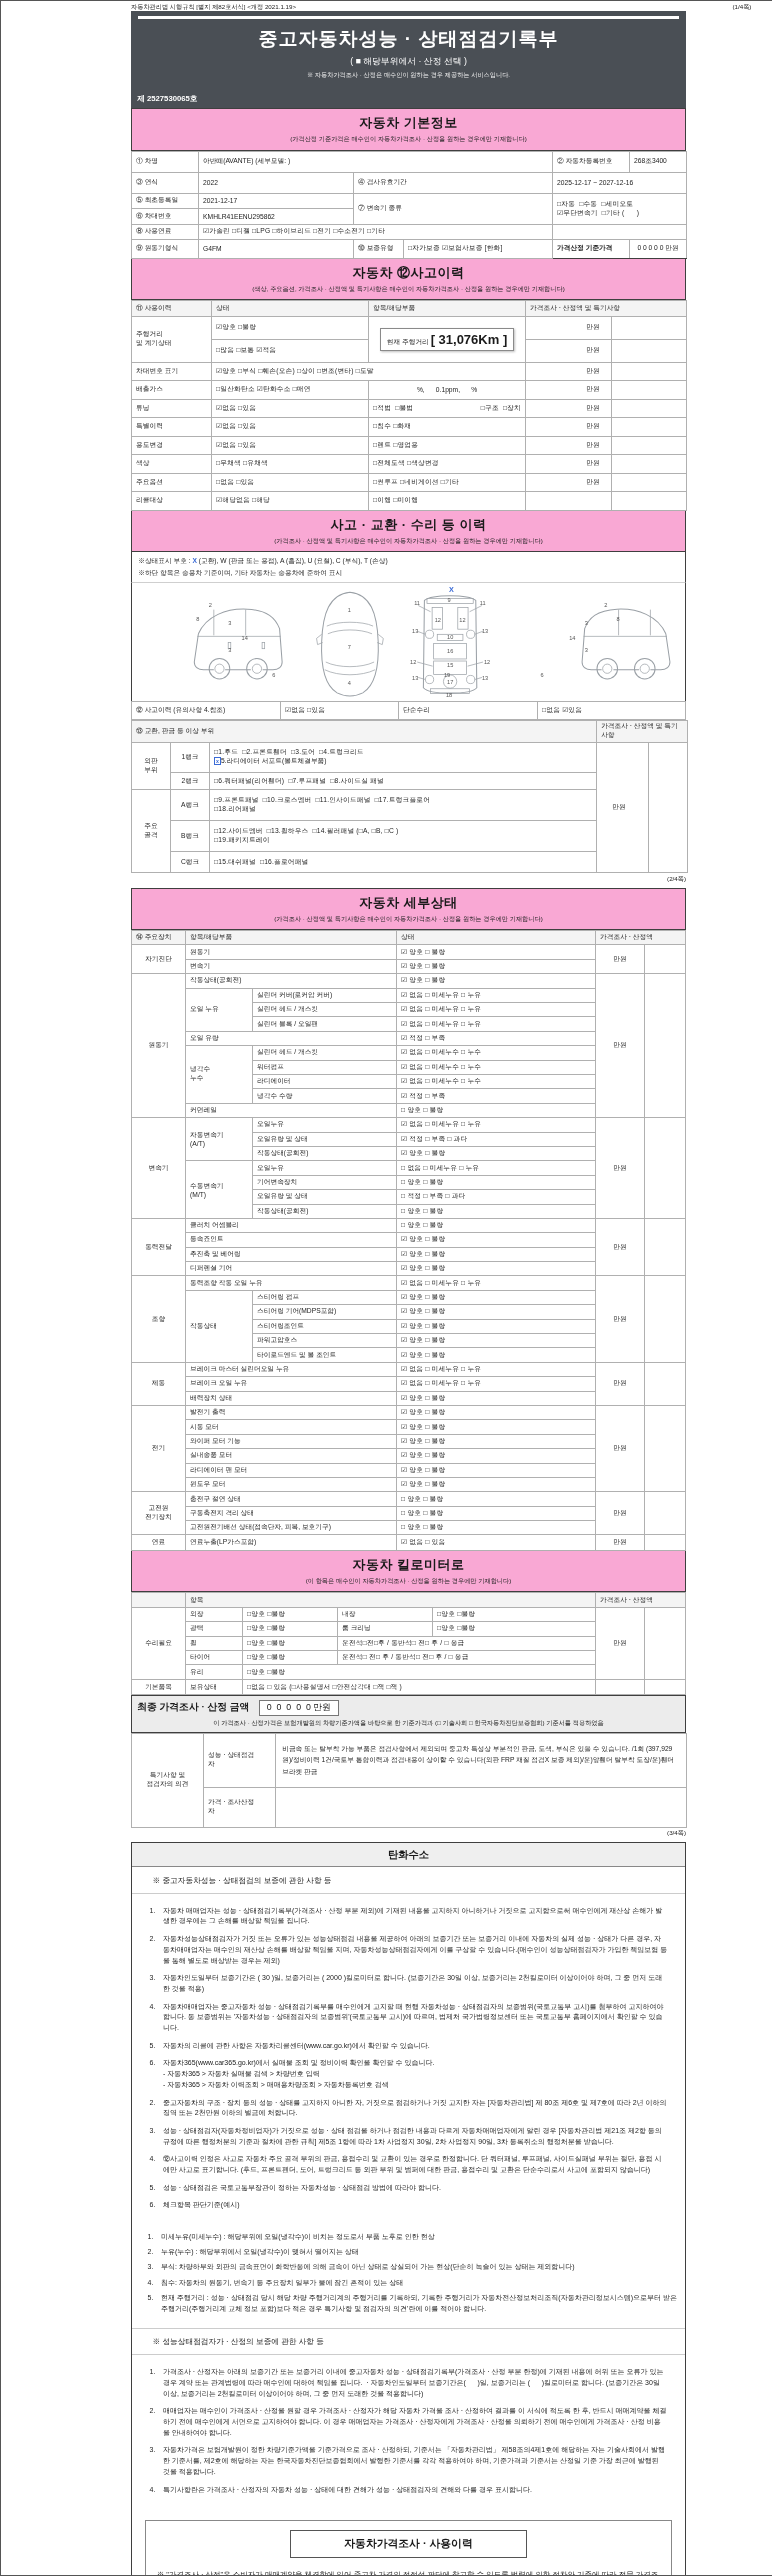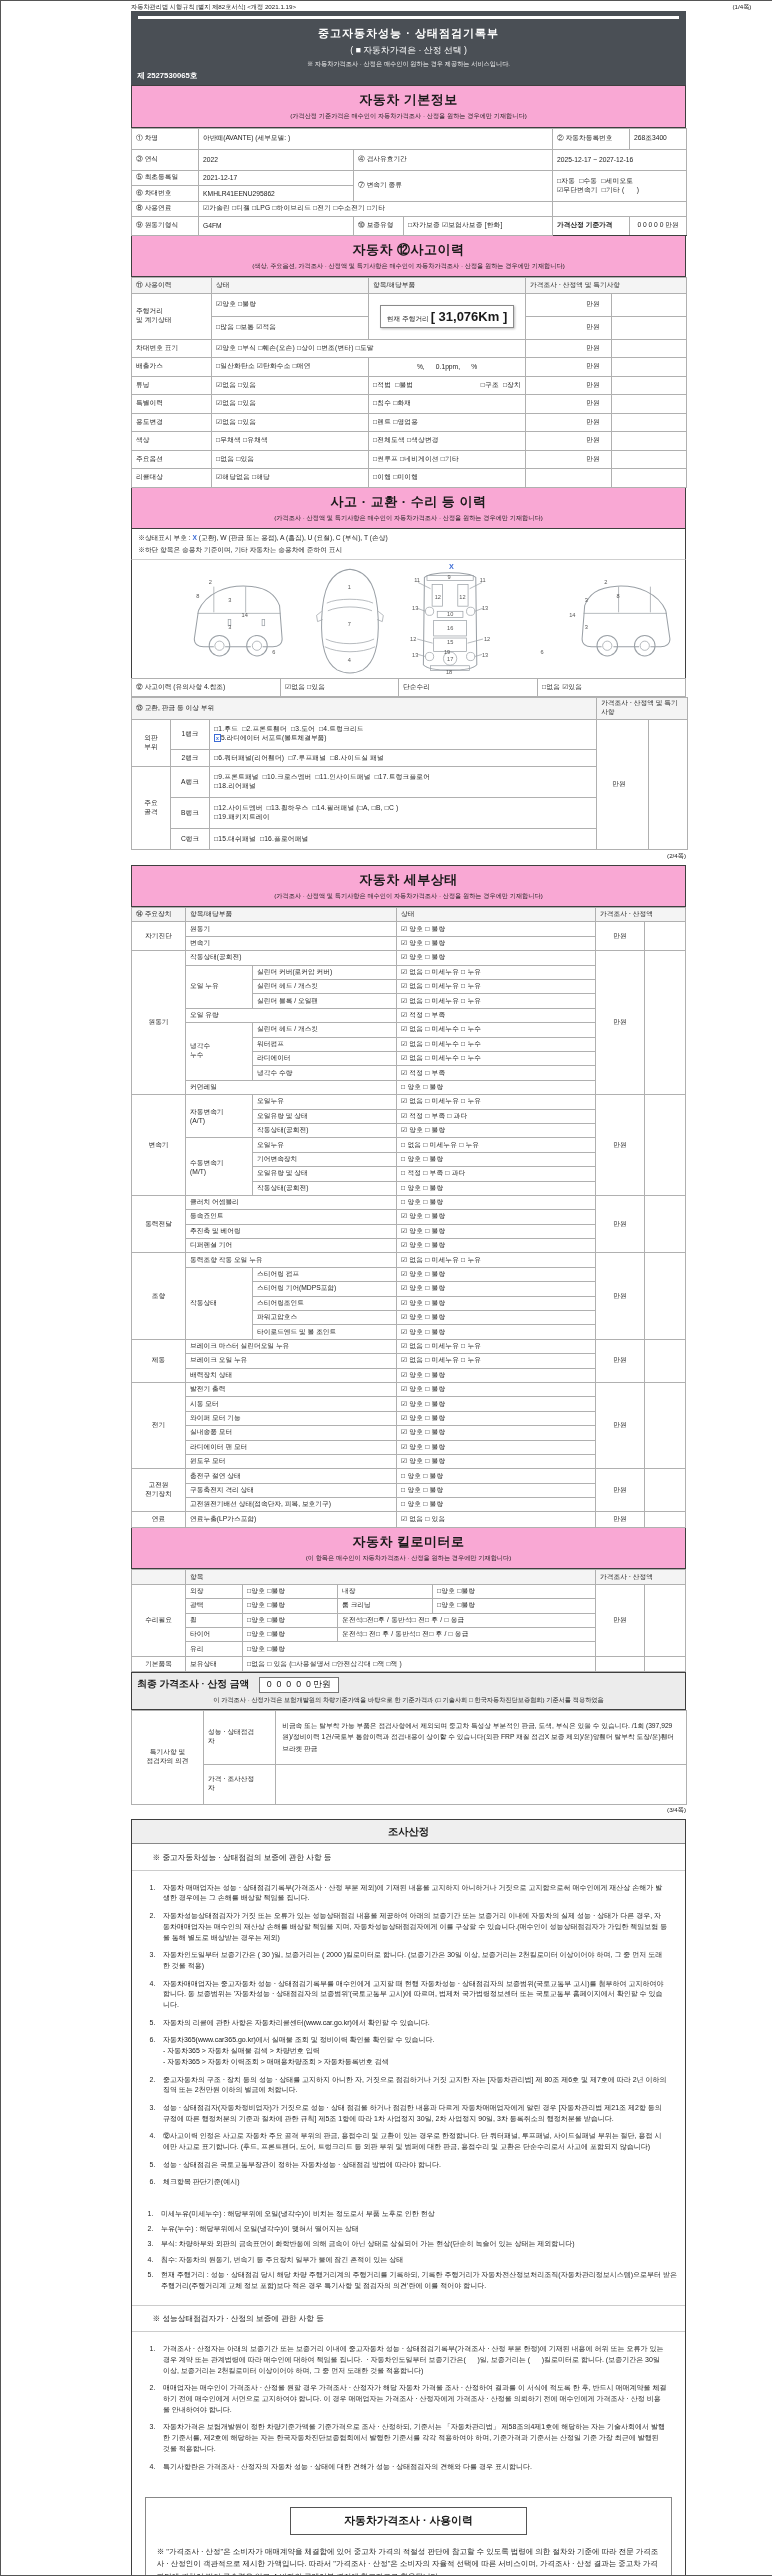--- a/index.html
+++ b/index.html
@@ -8,24 +8,24 @@
   .topnote { position:absolute; top:2.1px; left:130px; font-size:6.2px; color:#222; }
   .pmark { position:absolute; font-size:6.2px; color:#222; }
   .doc { position:absolute; left:130px; top:10.3px; width:555px; }
   .t { white-space:pre-wrap; }
   .ctr { text-align:center; }
   .rt { text-align:right; }
 
   
   .band { background:#4a4f55; color:#fff; padding:5.2px 6.2px 4.1px 6.2px; }
   .band .stripe { height:2.1px; background:#fff; margin:0 1px 7.2px 1px; }
-  .band h1 { text-align:center; font-size:11px; letter-spacing:1px; font-weight:bold; }
+  .band h1 { text-align:center; font-size:19px; letter-spacing:1px; font-weight:bold; }
   .band .sub { text-align:center; font-size:8.8px; margin-top:4.1px; }
   .band .note { text-align:center; font-size:6.2px; margin-top:3.1px; color:#f0f0f0; }
-  .band .docno { font-size:7.7px; font-weight:bold; margin-top:2px; }
+  .band .docno { font-size:7.7px; font-weight:bold; margin-top:14px; }
 
   
   .sechead { background:#f9a8d4; border:1px solid #3f3f3f; border-bottom:0.5px solid #3f3f3f; text-align:center; padding:5.2px 4.1px; }
   .sechead .h { font-size:13px; font-weight:bold; letter-spacing:0.5px; }
   .sechead .s { font-size:6.2px; margin-top:3.1px; color:#222; }
 
   table { border-collapse:collapse; width:555px; table-layout:fixed; }
   td, th { border:0.5px solid #b0b0b0; font-size:6.7px; padding:1.5px 4.1px; vertical-align:middle; font-weight:normal; text-align:left; }
   .outer { border:1px solid #3f3f3f; }
   .lab { background:#fff; }
@@ -69,21 +69,21 @@
 
 <div class="page">
   <div class="topnote t">자동차관리법 시행규칙 [별지 제82호서식] &lt;개정 2021.1.19&gt;</div>
   <div class="pmark" style="top:2.1px; right:20.6px;">(1/4쪽)</div>
 
   <div class="doc">
 
     <div class="band">
       <div class="stripe"></div>
       <h1>중고자동차성능 · 상태점검기록부</h1>
-      <div class="sub t">( ■ 자동차가격은 · 산정 선택 )</div>
+      <div class="sub t">( ■ 해당부위에서 · 산정 선택 )</div>
       <div class="note t">※ 자동차가격조사 · 산정은 매수인이 원하는 경우 제공하는 서비스입니다.</div>
       <div class="docno">제 2527530065호</div>
     </div>
 
     <div class="sechead">
       <div class="h">자동차 기본정보</div>
       <div class="s">(가격산정 기준가격은 매수인이 자동차가격조사 · 산정을 원하는 경우에만 기재합니다)</div>
     </div>
     <table class="outer">
       <colgroup>
@@ -699,21 +699,21 @@
       <tr style="height:40px">
         <td class="t">가격 · 조사산정
 자</td>
         <td class="t"></td>
       </tr>
     </tbody>
       </table>
     <div class="rt" style="font-size:6.2px; padding:1.5px 0 4.1px 0;">(3/4쪽)</div>
 
     <div class="notices">
-      <div class="ntitle">조사산정</div>
+      <div class="ntitle">탄화수소</div>
       <div class="nsub t">※ 중고자동차성능 · 상태점검의 보증에 관한 사항 등</div>
       <ol class="nlist">
         <li>
             <span class="no">1.</span>
             <span class="tx t">자동차 매매업자는 성능 · 상태점검기록부(가격조사 · 산정 부분 제외)에 기재된 내용을 고지하지 아니하거나 거짓으로 고지함으로써 매수인에게 재산상 손해가 발생한 경우에는 그 손해를 배상할 책임을 집니다.</span>
           </li>
         <li>
             <span class="no">2.</span>
             <span class="tx t">자동차성능상태점검자가 거짓 또는 오류가 있는 성능상태점검 내용을 제공하여 아래의 보증기간 또는 보증거리 이내에 자동차의 실제 성능 · 상태가 다른 경우, 자동차매매업자는 매수인의 재산상 손해를 배상할 책임을 지며, 자동차성능상태점검자에게 이를 구상할 수 있습니다.(매수인이 성능상태점검자가 가입한 책임보험 등을 통해 별도로 배상받는 경우는 제외)</span>
           </li>

